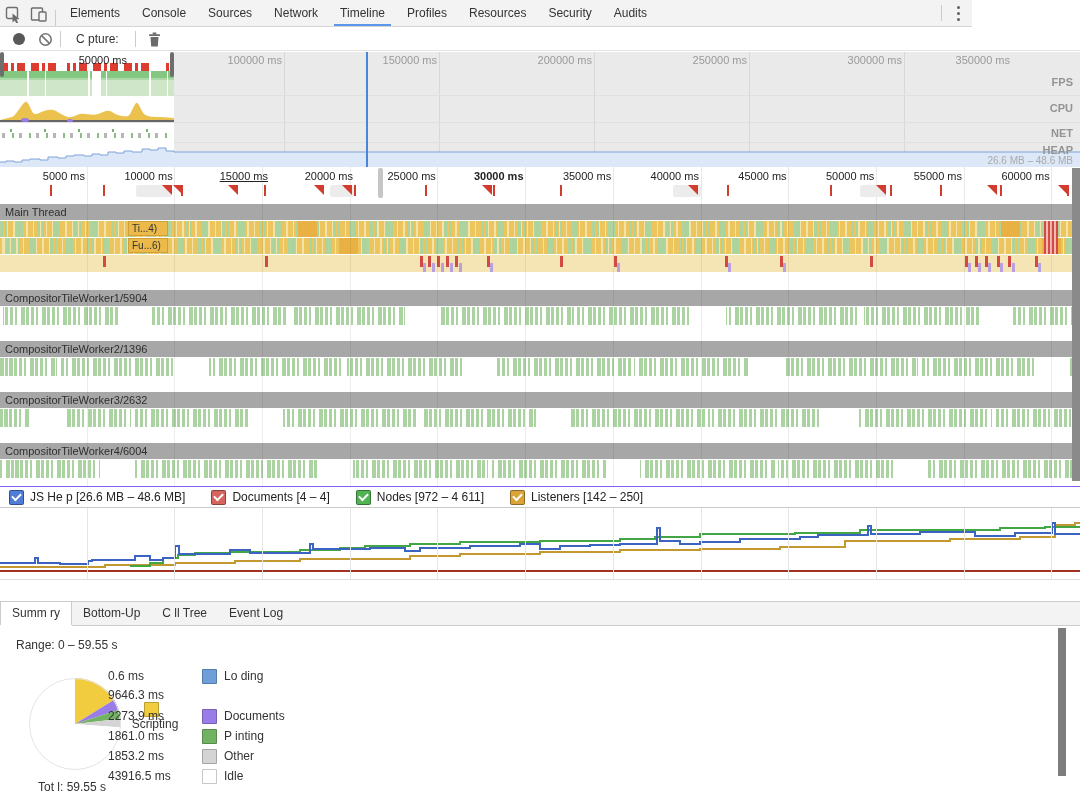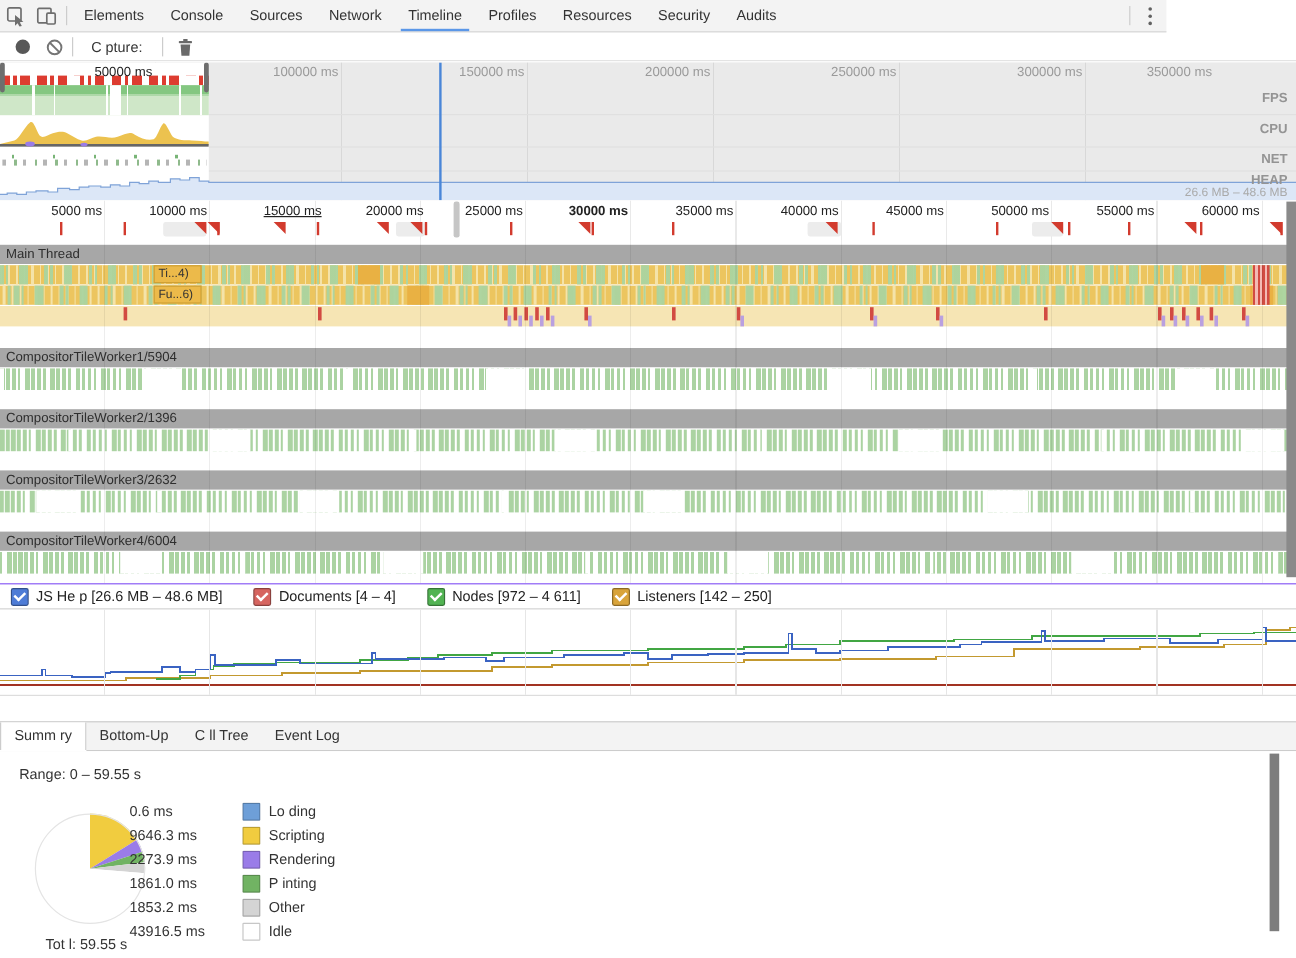--- a/index.html
+++ b/index.html
@@ -1,21 +1,21 @@
 <!DOCTYPE html>
 <html><head>
 <meta charset="utf-8">
 <style>
   html,body{margin:0;padding:0;background:#fff}
   .app{position:relative;width:1080px;height:798px;overflow:hidden;background:#fff;
        font-family:"Liberation Sans",sans-serif;font-size:12px;color:#333}
 
   
   .tabbar{position:absolute;top:0;left:0;width:972px;height:27px;background:#f3f3f3;
-          border-bottom:1px solid #d6d6d6;display:flex;align-items:center;box-sizing:border-box}
+          border-bottom:1px solid #d6d6d6;display:flex;align-items:flex-end;box-sizing:border-box}
   .icon-btn{width:26px;height:24px;display:flex;align-items:center;justify-content:center}
   .tb-divider{width:1px;height:16px;background:#ccc;margin:0 3px}
   .tabs{display:flex;height:100%}
   .tab{padding:0 11px;display:flex;align-items:center;height:100%;color:#333;position:relative}
   .tab.active::after{content:"";position:absolute;left:5px;right:5px;bottom:0;height:2px;background:#5b97e8}
   .kebab{margin-left:auto;display:flex;align-items:center;height:100%}
   .kebab .dots{width:3px;height:15px;display:flex;flex-direction:column;justify-content:space-between;margin:0 12px}
   .kebab .dots i{width:3px;height:3px;border-radius:50%;background:#616161}
 
   
@@ -373,29 +373,29 @@
         <path d="M48,48 L93.69,42.64 A46,46 0 0 1 93.86,51.62 Z" fill="#d4d4d4"></path>
         <path d="M48,48 L93.86,51.62 A46,46 0 1 1 48.00,2.00 Z" fill="#ffffff"></path>
         <circle cx="48" cy="48" r="45.5" fill="none" stroke="#e4e4e4"></circle>
       </svg>
     <div id="legend">
         <div class="lrow" style="top: 42px;">
           <span class="val">0.6 ms</span>
           <span class="sw" style="background: rgb(110, 159, 216);"></span>
           <span>Lo ding</span>
         </div>
-        <div class="lrow" style="top: 62px;">
+        <div class="lrow" style="top: 62px; flex-direction: column;">
           <span class="val">9646.3 ms</span>
           <span class="sw" style="background: rgb(241, 204, 63);"></span>
           <span>Scripting</span>
         </div>
         <div class="lrow" style="top: 82px;">
           <span class="val">2273.9 ms</span>
           <span class="sw" style="background: rgb(154, 124, 232);"></span>
-          <span>Rendering</span>
+          <span>Documents</span>
         </div>
         <div class="lrow" style="top: 102px;">
           <span class="val">1861.0 ms</span>
           <span class="sw" style="background: rgb(113, 179, 99);"></span>
           <span>P inting</span>
         </div>
         <div class="lrow" style="top: 122px;">
           <span class="val">1853.2 ms</span>
           <span class="sw" style="background: rgb(212, 212, 212);"></span>
           <span>Other</span>

